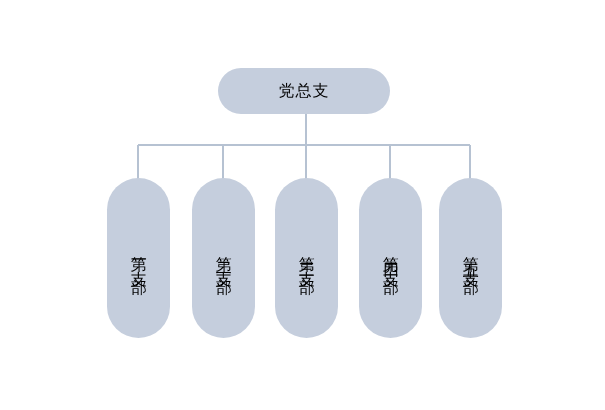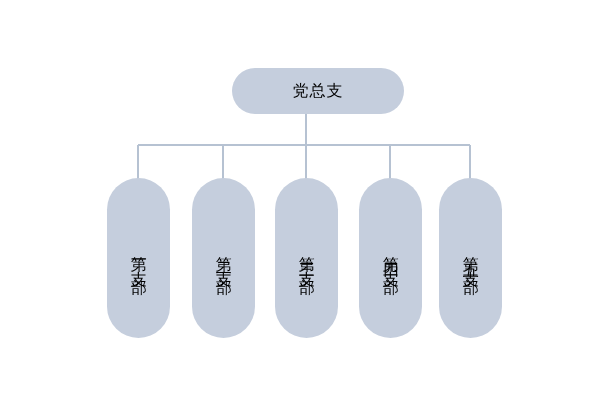--- a/index.html
+++ b/index.html
@@ -27,21 +27,21 @@
     position: absolute;
     left: 0;
     top: 0;
     width: 605px;
     height: 410px;
   }
 
   
   .root-node {
     position: absolute;
-    left: 232px;
+    left: 218px;
     top: 68px;
     width: 172px;
     height: 46px;
     background: #c5ced d;
     background: #c5cedd;
     border-radius: 23px;
     display: flex;
     align-items: center;
     justify-content: center;
     box-sizing: border-box;

